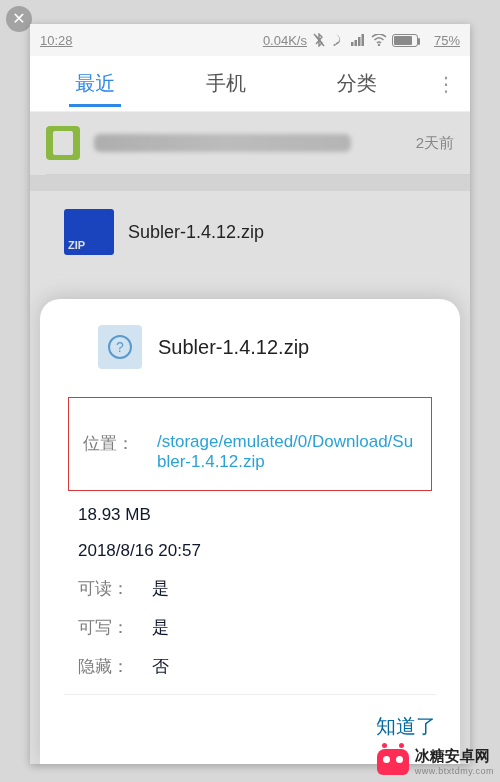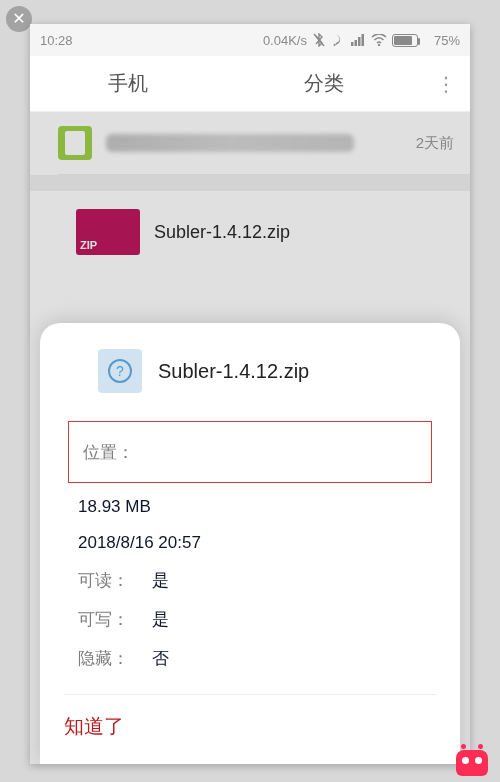--- a/index.html
+++ b/index.html
@@ -14,59 +14,59 @@
   }
 
   .phone {
     position: absolute; top: 24px; left: 30px; width: 440px; height: 740px;
     background: #fff; box-shadow: 0 2px 8px rgba(0,0,0,0.25);
     display: flex; flex-direction: column;
   }
 
   .statusbar {
     height: 32px; background: #f5f5f5; color: #8a8a8a;
-    display: flex; align-items: center; padding: 0 10px; font-size: 13px;
+    display: flex; align-items: center; padding: 0 10px; font-size: 13px; text-decoration: underline;
   }
   .statusbar .spacer { flex: 1; }
   .statusbar .icon { margin-left: 6px; display: inline-flex; align-items: center; }
   .statusbar svg { display: block; }
   .batt-outline { display:inline-flex; align-items:center; border:1px solid #8a8a8a; border-radius:3px; width:26px; height:13px; position:relative; margin-left:5px; }
   .batt-outline::after { content:""; position:absolute; right:-3px; top:3px; width:2px; height:7px; background:#8a8a8a; border-radius:1px; }
   .batt-fill { background:#8a8a8a; height:9px; margin:1px; border-radius:1px; }
 
   .tabs {
     display: flex; align-items: center; height: 56px; background: #fff;
     border-bottom: 1px solid #eee;
   }
   .tab { flex: 1; text-align: center; font-size: 20px; color: #555; position: relative; padding: 10px 0; }
   .tab.active { color: #2f88e8; }
   .tab.active::after {
     content:""; position:absolute; left:30%; right:30%; bottom:0; height:3px; background:#2f88e8;
   }
   .tab-more { width: 48px; text-align:center; color:#999; font-size:20px; }
 
   .list { flex:1; overflow:hidden; position:relative; }
-  .card { background:#fff;padding-left:12px; }
+  .card { background:#fff; }
   .gap { height:16px; background:#f1f1f1; }
 
   .item-row { display:flex; align-items:center; padding: 14px 16px; }
   .item-row .left-icon { width:34px; height:34px; border-radius:4px; display:flex; align-items:center; justify-content:center; margin-right:14px; }
   .item-row .label { flex:1; font-size:18px; color:#333; }
   .item-row .meta { color:#9a9a9a; font-size:15px; }
 
   .blur-row .left-icon { background:#9fd24a; }
   .doc-glyph { width:20px; height:24px; background:#fff; border-radius:2px; position:relative; }
   .blur-text { height:18px; background:linear-gradient(90deg, #c7c7c7, #d6d6d6, #cfcfcf); border-radius:6px; filter: blur(2px); width: 80%; }
 
   .hr { height:1px; background:#eee; margin-left:16px; }
 
   .dl-icon { background:#57a84e; }
   .dl-icon svg { display:block; }
 
-  .zip-row .left-icon { background:#be185d; color:#fff; font-size:11px; font-weight:700; display:flex; align-items:flex-end; justify-content:flex-start; padding:4px; width:64px; height:46px; border-radius:3px; }
+  .zip-row .left-icon { background:#1d4ed8; color:#fff; font-size:11px; font-weight:700; display:flex; align-items:flex-end; justify-content:flex-start; padding:4px; width:50px; height:46px; border-radius:3px; }
   .zip-row { padding: 18px 16px 18px 34px; }
   .zip-row .label { font-size:18px; color:#2a2a2a; }
 
   
   .modal-backdrop {
     position:absolute; inset:0; background:rgba(0,0,0,0.12);
     display:flex; align-items:flex-end; justify-content:center;
   }
   .modal {
     width: 420px; background:#fff; border-radius: 20px 20px 0 0;
@@ -74,27 +74,27 @@
     box-shadow: 0 -2px 20px rgba(0,0,0,0.15);
   }
   .modal-head { display:flex; align-items:center; gap:16px; margin: 0 0 28px 34px; }
   .modal-head .qicon {
     width:44px; height:44px; background:#d1e3f0;
     display:flex; align-items:center; justify-content:center; color:#3a7fbf; border-radius:4px;
   }
   .modal-head .qicon .ring { width:24px; height:24px; border:2px solid #5a99cd; border-radius:50%; display:flex; align-items:center; justify-content:center; font-size:14px; color:#5a99cd; }
   .modal-title { font-size:20px; color:#222; }
 
-  .info-box { border: 1.5px solid #d83a3a; padding: 11px 10px 10px 0; margin: 0 4px 6px 4px; }
+  .info-box { border: 1.5px solid #d83a3a; padding: 26px 10px 10px 0; margin: 0 4px 6px 4px; }
   .kv { display:flex; align-items:flex-start; padding: 8px 4px 8px 14px; font-size:17px; }
   .kv .k { color:#7d7d7d; min-width: 74px; }
   .kv .v { color:#0f172a; flex:1; word-break: break-all; }
   .kv .v.link { color:#2aa2d8; }
 
-  .modal-footer { text-align:left; padding: 18px 0 6px 0; font-size:20px; color:#b91c1c; border-top:1px solid #eee; margin-top:16px; }
+  .modal-footer { text-align:right; padding: 18px 0 6px 0; font-size:20px; color:#0369a1; border-top:1px solid #eee; margin-top:8px; }
 
   
   .watermark {
     position:absolute; right:6px; bottom:6px; display:flex; align-items:center;
     font-size:15px; font-weight:700; color:#222;
   }
   .watermark .robot {
     width:32px; height:26px; background:#ff2d55; border-radius:8px 8px 6px 6px;
     position:relative; margin-right:6px;
   }
@@ -151,20 +151,21 @@
           <circle cx="8" cy="11" r="1.2" fill="#8a8a8a"></circle>
         </svg>
     </span>
     <span class="batt-outline">
       <span class="batt-fill" style="width:75%"></span>
     </span>
     <span style="margin-left:16px">75%</span>
   </div>
 
   <div class="tabs">
+    <div class="tab active"><span>最近</span></div>
     <div class="tab"><span>手机</span></div>
     <div class="tab"><span>分类</span></div>
     <div class="tab-more"><span>⋮</span></div>
   </div>
 
   <div class="list">
 
     <div class="card">
       <div class="item-row blur-row">
         <div class="left-icon">
@@ -195,20 +196,21 @@
         <div class="modal-head">
           <div class="qicon">
               <div class="ring">?</div>
             </div>
           <div class="modal-title">Subler-1.4.12.zip</div>
         </div>
 
         <div class="info-box">
           <div class="kv">
             <div class="k">位置：</div>
+            <div class="v link">/storage/emulated/0/Download/Subler-1.4.12.zip</div>
           </div>
         </div>
 
         <div class="kv">
           <div class="v">18.93 MB</div>
         </div>
         <div class="kv">
           <div class="v">2018/8/16 20:57</div>
         </div>
         <div class="kv">
@@ -231,13 +233,17 @@
     </div>
 
   </div>
 </div>
 
 <div class="watermark">
   <div class="robot">
     <span class="antenna-l"></span>
       <span class="antenna-r"></span>
   </div>
+  <div>
+    <span>冰糖安卓网</span>
+    <span class="sub">www.btxtdmy.com</span>
+  </div>
 </div>
 
 </body></html>

